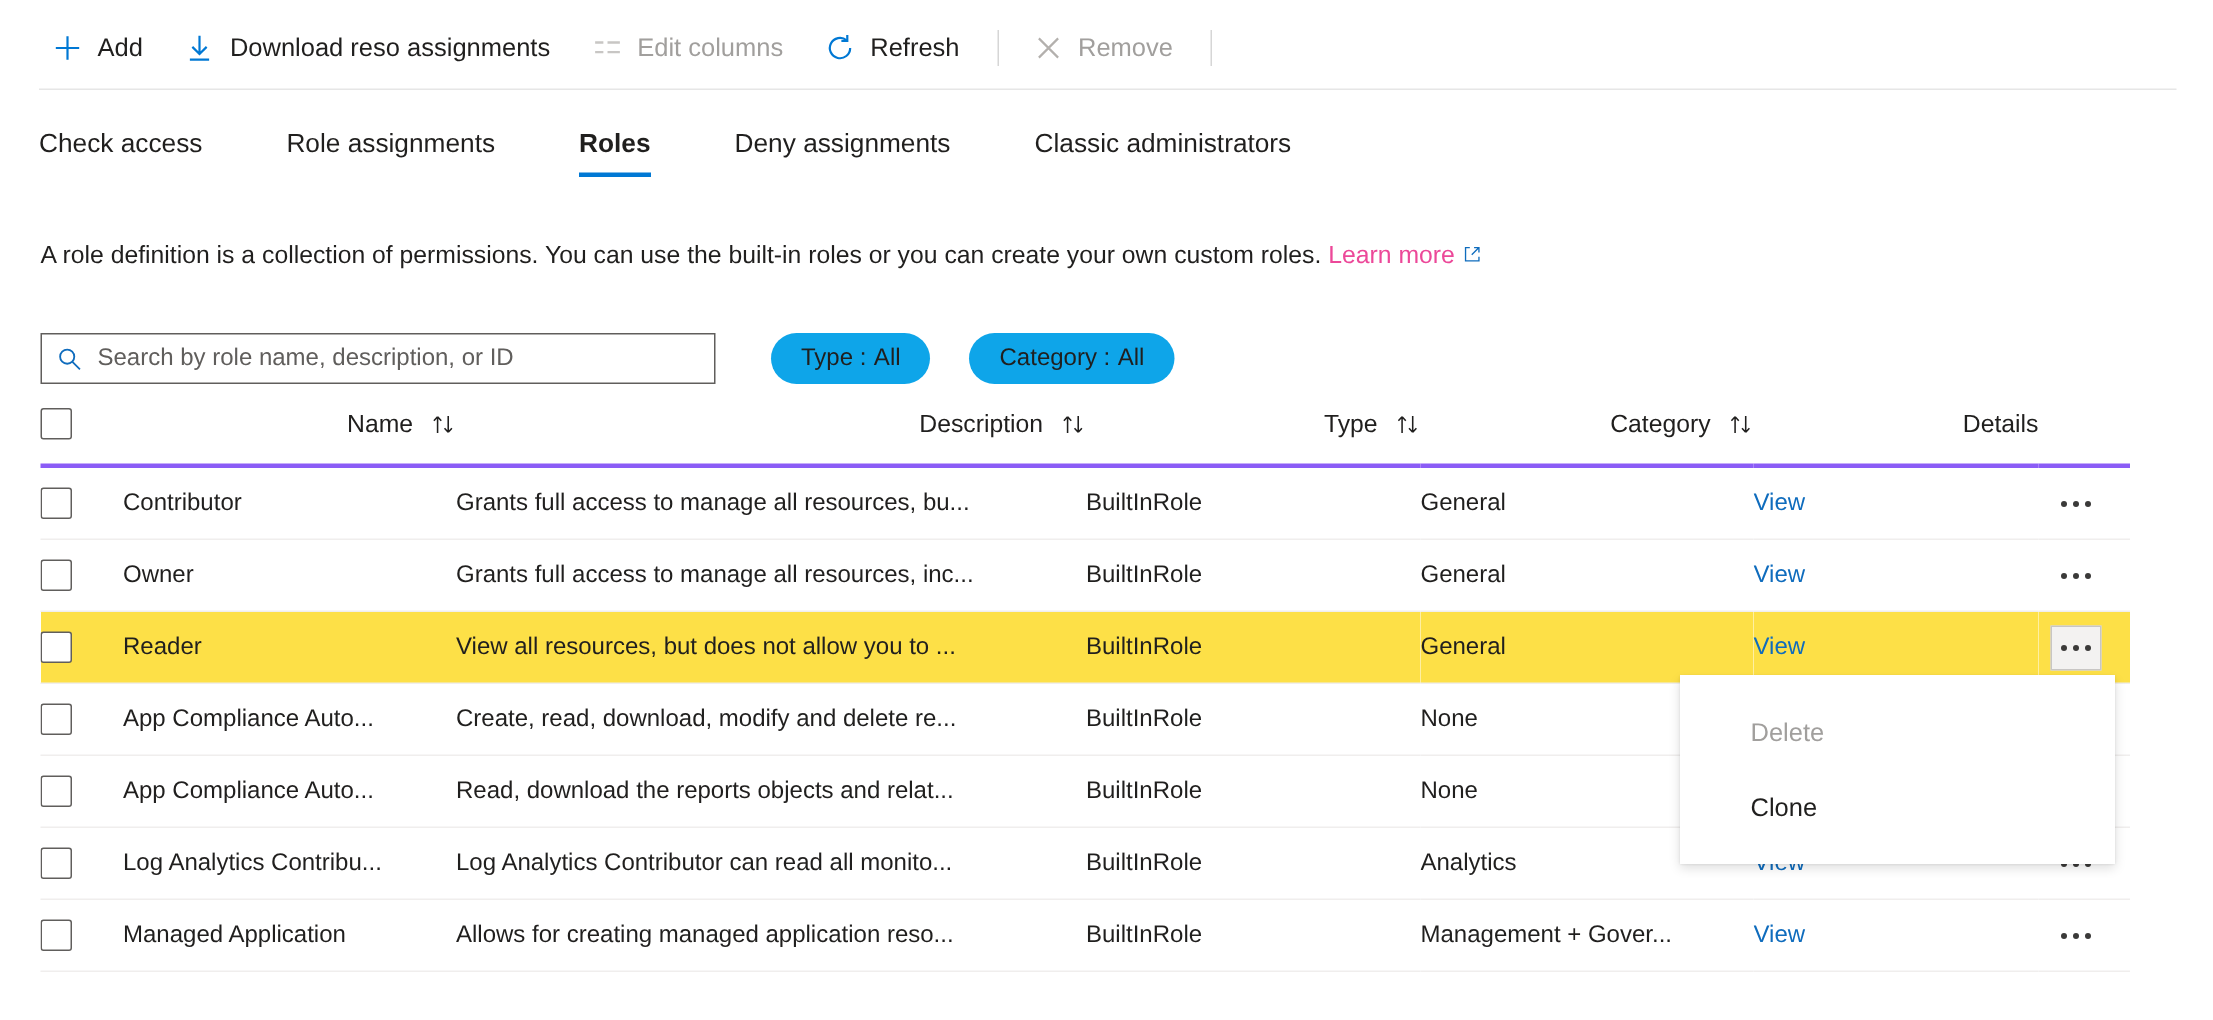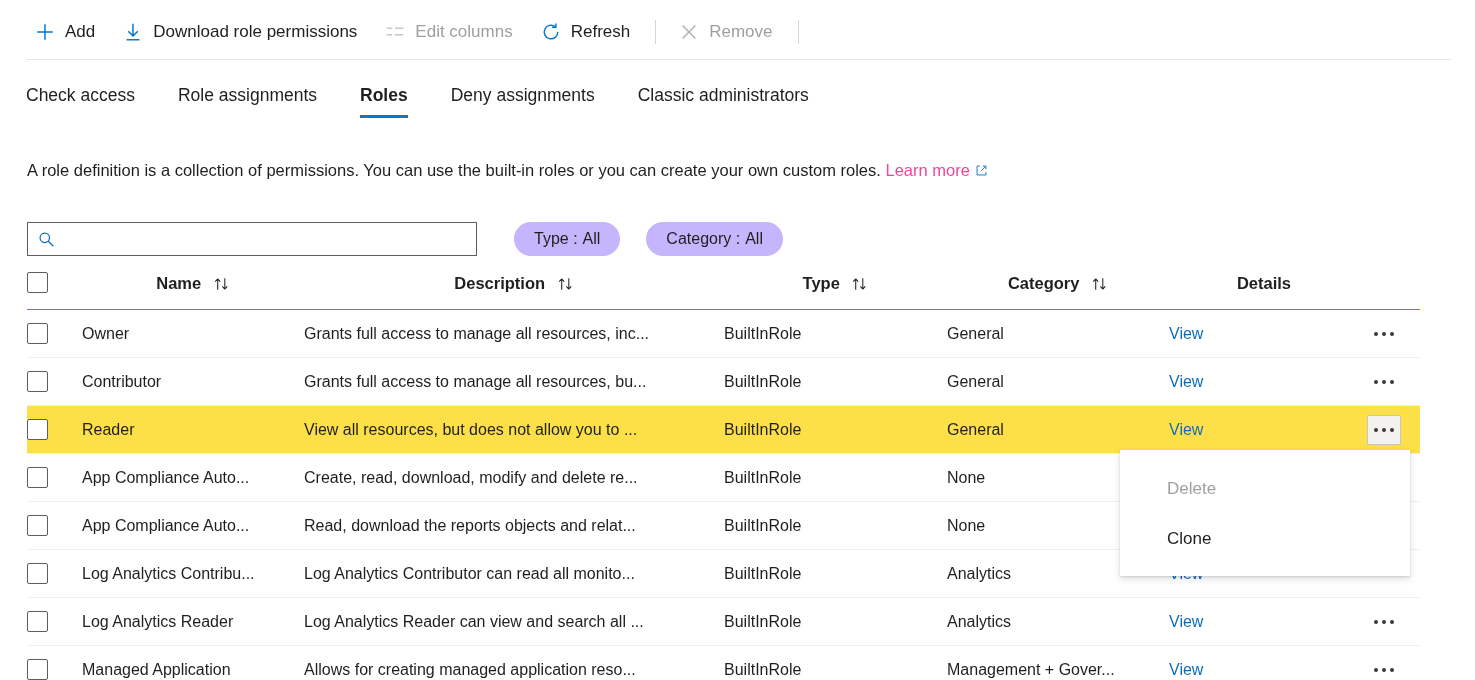--- a/index.html
+++ b/index.html
@@ -46,21 +46,21 @@
   }
   .tb-rule{
     position:absolute;left:26px;top:59px;
     width:1425px;height:1px;background:#e6e6e6;
   }
 
   
   .tabs{
     position:absolute;top:85px;left:26px;
     display:flex;align-items:center;
-    gap:3px;
+    gap:16px;
   }
   .tab{
     font-size:17.5px;
     color:#201f1e;
     padding:0 20px 12px 20px;
     cursor:pointer;
     position:relative;
     white-space:nowrap;
   }
   .tab:first-child{padding-left:0;}
@@ -104,21 +104,21 @@
     font-family:"Liberation Sans",sans-serif;
     font-size:16px;
     color:#201f1e;
     width:100%;
     background:transparent;
   }
   .searchbox input::placeholder{color:#605e5c;opacity:1;}
   .pill{
     height:34px;
     border-radius:17px;
-    background:#c4b5fd;
+    background:#0ea5e9;
     display:flex;align-items:center;
     padding:0 20px;
     font-size:16px;color:#201f1e;
     cursor:pointer;
     white-space:nowrap;
   }
   .pill b{font-weight:normal;margin-left:5px;}
   #pill-type{margin-left:37px;}
   #pill-category{margin-left:26px;}
 
@@ -126,27 +126,27 @@
   .tablewrap{
     position:absolute;top:272px;left:27px;
     width:1393px;
   }
   table.grid{
     border-collapse:collapse;
     width:1393px;
     table-layout:fixed;
   }
   table.grid th{
-    text-align:center;
+    text-align:right;
     font-size:16.5px;
-    font-weight:bold;
+    font-weight:normal;
     color:#201f1e;
     padding:0 0 14px 0;
     vertical-align:middle;
-    border-bottom:1px solid #8b5cf6;
+    border-bottom:3px solid #8b5cf6;
     white-space:nowrap;
   }
   table.grid td{
     font-size:16px;
     color:#201f1e;
     padding:0;
     height:47px;
     vertical-align:middle;
     border-bottom:1px solid #f0eeed;
     white-space:nowrap;
@@ -233,21 +233,21 @@
     <svg class="tb-ico" viewBox="0 0 24 24">
       <path d="M12 3.5v17M3.5 12h17" stroke="#0078d4" stroke-width="1.6" fill="none"></path>
     </svg>
     <span>Add</span>
   </div>
 
   <div class="tb-item">
     <svg class="tb-ico" viewBox="0 0 24 24">
       <path d="M12 3v13M6.8 11.2L12 16.4l5.2-5.2M5 20.5h14" stroke="#0078d4" stroke-width="1.6" fill="none"></path>
     </svg>
-    <span>Download role permissions</span>
+    <span>Download reso assignments</span>
   </div>
 
   <div class="tb-item disabled">
     <svg class="tb-ico" viewBox="0 0 24 24">
       <path d="M3 8h6M12 8h9M3 15h6M12 15h9" stroke="#c8c6c4" stroke-width="1.7" fill="none"></path>
     </svg>
     <span>Edit columns</span>
   </div>
 
   <div class="tb-item">
@@ -287,20 +287,21 @@
       <path d="M9.5 2.5h4v4M13.5 2.5L7.6 8.4" stroke="#0f6cbd" stroke-width="1.1" fill="none"></path>
     </svg>
 </div>
 
 <div class="filters">
   <div class="searchbox">
     <svg class="search-ico" viewBox="0 0 18 18">
       <circle cx="7.2" cy="7.2" r="5" stroke="#0f6cbd" stroke-width="1.3" fill="none"></circle>
       <path d="M10.9 10.9L16.2 16.2" stroke="#0f6cbd" stroke-width="1.3" fill="none"></path>
     </svg>
+    <input type="text" value="" placeholder="Search by role name, description, or ID" style="">
   </div>
 
   <div class="pill" id="pill-type">
     <span>Type :</span>
     <b>All</b>
   </div>
 
   <div class="pill" id="pill-category">
     <span>Category :</span>
     <b>All</b>
@@ -355,50 +356,50 @@
           <span>Details</span>
         </th>
         <th></th>
       </tr>
     </thead>
     <tbody>
         <tr class="row">
           <td>
             <span class="chk"></span>
           </td>
+          <td class="cell-pad">Contributor</td>
+          <td>Grants full access to manage all resources, bu...</td>
+          <td>BuiltInRole</td>
+          <td>General</td>
+          <td><a class="viewlink" href="#">View</a></td>
+          <td>
+            <div class="ellipsis-btn">
+              <i></i>
+              <i></i>
+              <i></i>
+            </div>
+          </td>
+        </tr>
+        <tr class="row">
+          <td>
+            <span class="chk"></span>
+          </td>
           <td class="cell-pad">Owner</td>
           <td>Grants full access to manage all resources, inc...</td>
           <td>BuiltInRole</td>
           <td>General</td>
           <td><a class="viewlink" href="#">View</a></td>
           <td>
             <div class="ellipsis-btn">
               <i></i>
               <i></i>
               <i></i>
             </div>
           </td>
         </tr>
-        <tr class="row">
-          <td>
-            <span class="chk"></span>
-          </td>
-          <td class="cell-pad">Contributor</td>
-          <td>Grants full access to manage all resources, bu...</td>
-          <td>BuiltInRole</td>
-          <td>General</td>
-          <td><a class="viewlink" href="#">View</a></td>
-          <td>
-            <div class="ellipsis-btn">
-              <i></i>
-              <i></i>
-              <i></i>
-            </div>
-          </td>
-        </tr>
         <tr class="row hovered">
           <td>
             <span class="chk"></span>
           </td>
           <td class="cell-pad">Reader</td>
           <td>View all resources, but does not allow you to ...</td>
           <td>BuiltInRole</td>
           <td>General</td>
           <td><a class="viewlink" href="#">View</a></td>
           <td>
@@ -442,37 +443,20 @@
               <i></i>
             </div>
           </td>
         </tr>
         <tr class="row">
           <td>
             <span class="chk"></span>
           </td>
           <td class="cell-pad">Log Analytics Contribu...</td>
           <td>Log Analytics Contributor can read all monito...</td>
-          <td>BuiltInRole</td>
-          <td>Analytics</td>
-          <td><a class="viewlink" href="#">View</a></td>
-          <td>
-            <div class="ellipsis-btn">
-              <i></i>
-              <i></i>
-              <i></i>
-            </div>
-          </td>
-        </tr>
-        <tr class="row">
-          <td>
-            <span class="chk"></span>
-          </td>
-          <td class="cell-pad">Log Analytics Reader</td>
-          <td>Log Analytics Reader can view and search all ...</td>
           <td>BuiltInRole</td>
           <td>Analytics</td>
           <td><a class="viewlink" href="#">View</a></td>
           <td>
             <div class="ellipsis-btn">
               <i></i>
               <i></i>
               <i></i>
             </div>
           </td>

